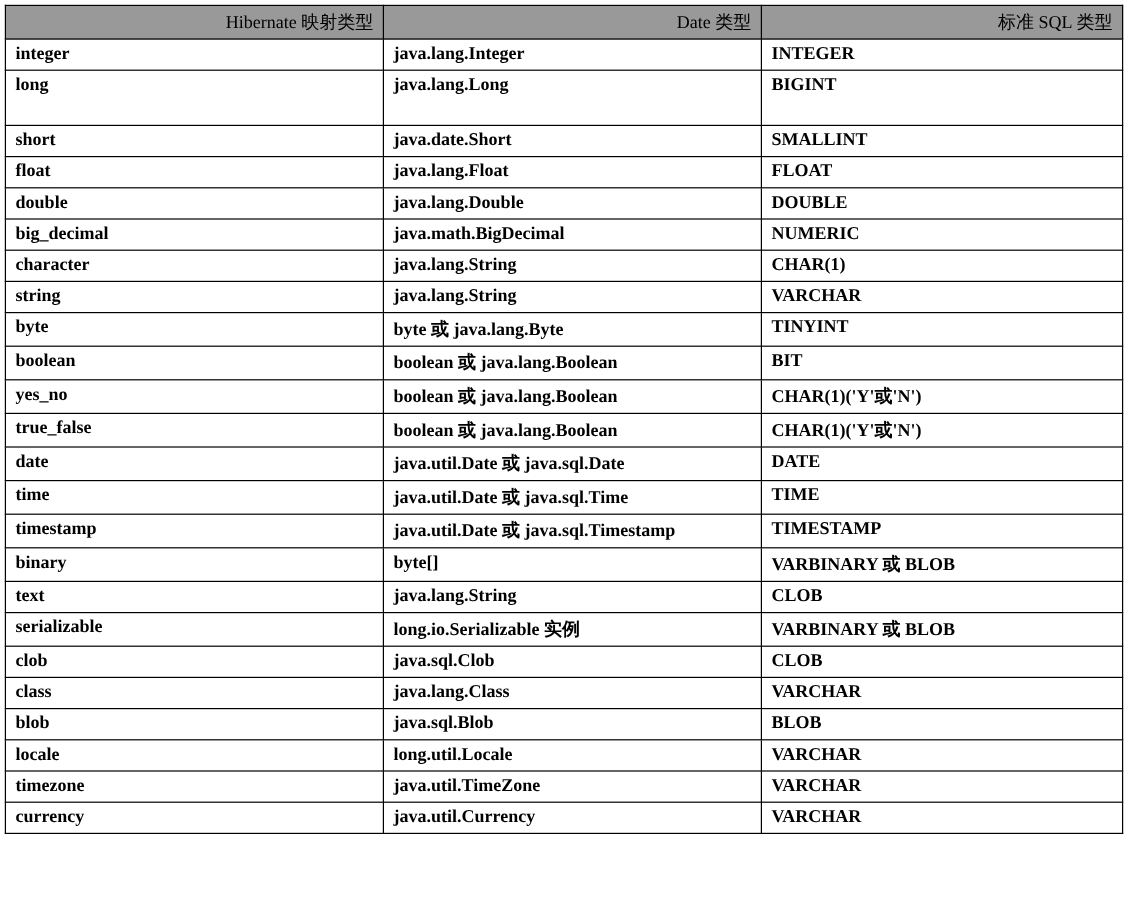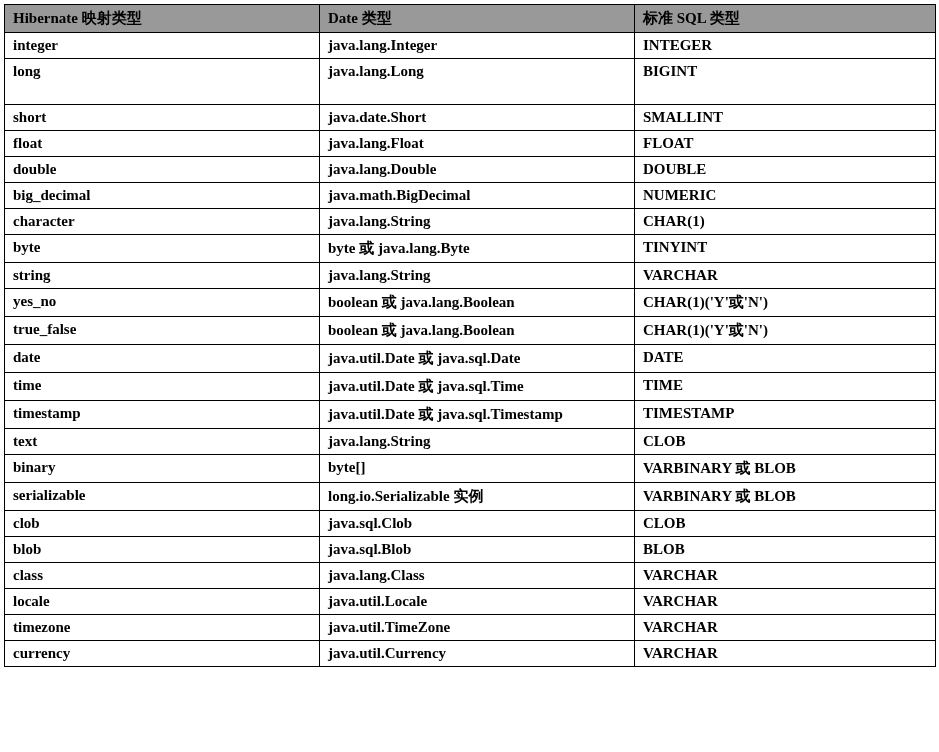--- a/index.html
+++ b/index.html
@@ -20,21 +20,22 @@
     }
     th, td {
       border: 1px solid #000;
       text-align: left;
       padding: 4px 8px;
       vertical-align: top;
       font-weight: bold;
     }
     th {
       background-color: #999999;
-      font-weight: bold;
+      font-weight: normal;
+      text-align: right;
     }
     col.c1 { width: 315px; }
     col.c2 { width: 315px; }
     col.c3 { width: 301px; }
     .tall-row td {
       padding-bottom: 24px;
       margin-left: 25px;
     }
   </style>
 </head>
@@ -83,28 +84,33 @@
         <td>big_decimal</td>
         <td>java.math.BigDecimal</td>
         <td>NUMERIC</td>
       </tr>
       <tr>
         <td>character</td>
         <td>java.lang.String</td>
         <td>CHAR(1)</td>
       </tr>
       <tr>
+        <td>string</td>
+        <td>java.lang.String</td>
+        <td>VARCHAR</td>
+      </tr>
+      <tr>
         <td>byte</td>
         <td>byte 或 java.lang.Byte</td>
         <td>TINYINT</td>
       </tr>
       <tr>
-        <td>string</td>
-        <td>java.lang.String</td>
-        <td>VARCHAR</td>
+        <td>boolean</td>
+        <td>boolean 或 java.lang.Boolean</td>
+        <td>BIT</td>
       </tr>
       <tr>
         <td>yes_no</td>
         <td>boolean 或 java.lang.Boolean</td>
         <td>CHAR(1)('Y'或'N')</td>
       </tr>
       <tr>
         <td>true_false</td>
         <td>boolean 或 java.lang.Boolean</td>
         <td>CHAR(1)('Y'或'N')</td>
@@ -118,52 +124,52 @@
         <td>time</td>
         <td>java.util.Date 或 java.sql.Time</td>
         <td>TIME</td>
       </tr>
       <tr>
         <td>timestamp</td>
         <td>java.util.Date 或 java.sql.Timestamp</td>
         <td>TIMESTAMP</td>
       </tr>
       <tr>
+        <td>binary</td>
+        <td>byte[]</td>
+        <td>VARBINARY 或 BLOB</td>
+      </tr>
+      <tr>
         <td>text</td>
         <td>java.lang.String</td>
         <td>CLOB</td>
-      </tr>
-      <tr>
-        <td>binary</td>
-        <td>byte[]</td>
-        <td>VARBINARY 或 BLOB</td>
       </tr>
       <tr>
         <td>serializable</td>
         <td>long.io.Serializable 实例</td>
         <td>VARBINARY 或 BLOB</td>
       </tr>
       <tr>
         <td>clob</td>
         <td>java.sql.Clob</td>
         <td>CLOB</td>
       </tr>
       <tr>
+        <td>class</td>
+        <td>java.lang.Class</td>
+        <td>VARCHAR</td>
+      </tr>
+      <tr>
         <td>blob</td>
         <td>java.sql.Blob</td>
         <td>BLOB</td>
       </tr>
       <tr>
-        <td>class</td>
-        <td>java.lang.Class</td>
-        <td>VARCHAR</td>
-      </tr>
-      <tr>
         <td>locale</td>
-        <td>java.util.Locale</td>
+        <td>long.util.Locale</td>
         <td>VARCHAR</td>
       </tr>
       <tr>
         <td>timezone</td>
         <td>java.util.TimeZone</td>
         <td>VARCHAR</td>
       </tr>
       <tr>
         <td>currency</td>
         <td>java.util.Currency</td>

